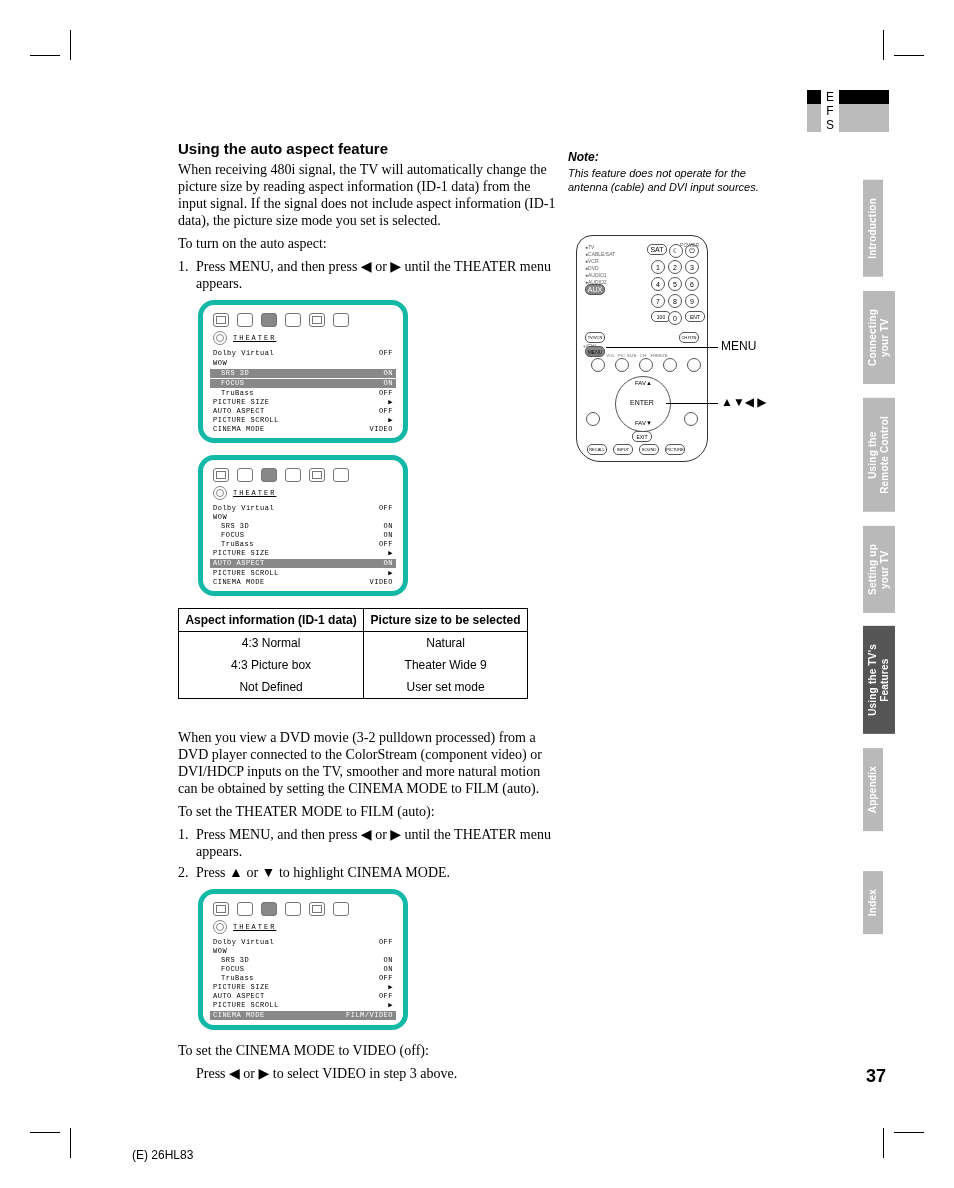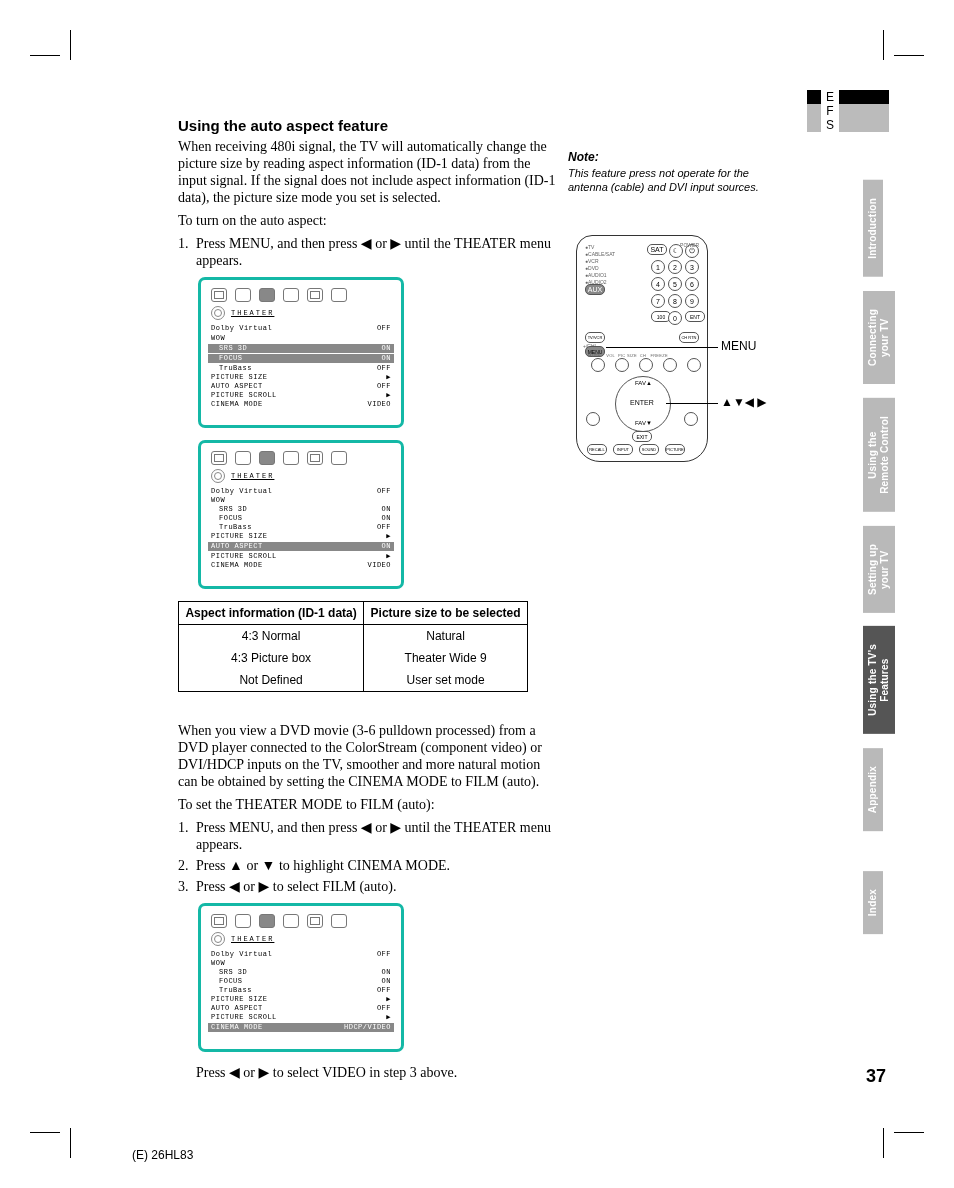--- a/index.html
+++ b/index.html
@@ -61,32 +61,32 @@
     font-size:10px;
     text-align:center;
     padding:18px 4px;
     margin-bottom:14px;
     line-height:12px;
     letter-spacing:0.2px;
   }
   .side-tab.active { background:#555; }
 
   
-  .content { position:absolute; left:178px; top:117px; width:610px;}
+  .content { position:absolute; left:178px; top:140px; width:610px;}
   .h2 { font-family: Arial, sans-serif; font-weight:bold; font-size:15px; margin-bottom:4px;}
   .para { font-size:14px; line-height:17px; margin-bottom:6px;}
   .step { font-size:14px; line-height:17px; margin-left:18px; text-indent:-18px; margin-bottom:4px;}
   .step .n { display:inline-block; width:18px; text-indent:0;}
 
   
   .osd {
     width:180px;
-    border:3px solid #14b8a6;
-    border-radius:7px;
-    padding:8px 10px 16px 10px;
+    border:5px solid #14b8a6;
+    border-radius:16px;
+    padding:8px 10px 4px 10px;
     margin: 8px 0 12px 20px;
     font-family: 'Courier New', monospace;
     font-size:7px;
     letter-spacing:0.5px;
     line-height:9px;
   }
   .osd .iconrow { display:flex; gap:8px; margin-bottom:4px; align-items:center;}
   .osd .ico { width:14px; height:12px; border:1px solid #777; border-radius:3px; position:relative;}
   .osd .ico.a::after{content:''; position:absolute; inset:2px; border:1px solid #777;}
   .osd .title-row { display:flex; align-items:center; gap:6px; margin:2px 0 4px 0;}
@@ -160,21 +160,21 @@
   <div class="side-tab">Connecting<br>your TV</div>
   <div class="side-tab">Using the<br>Remote Control</div>
   <div class="side-tab">Setting up<br>your TV</div>
   <div class="side-tab active">Using the TV's<br>Features</div>
   <div class="side-tab">Appendix</div>
   <div class="side-tab" style="margin-top:40px">Index</div>
 </div>
 
 <div class="notecol">
   <div class="note-h">Note:</div>
-  <div class="note-body">This feature press not operate for the antenna (cable) and DVI input sources.</div>
+  <div class="note-body">This feature does not operate for the antenna (cable) and DVI input sources.</div>
 </div>
 
 <div class="remote-wrap">
   <div class="remote">
 
     <div class="sec" style="top:8px; left:8px; line-height:7px; color:#666;">
       ●TV<br>●CABLE/SAT<br>●VCR<br>●DVD<br>●AUDIO1<br>●AUDIO2
     </div>
     <div class="sec" style="top:48px; left:8px;"><span class="rbtn oval" style="background:#888; color:#fff;">AUX</span></div>
     <div class="sec" style="top:8px; right:40px;"><span class="rbtn oval">SAT</span></div>
@@ -351,25 +351,24 @@
           <td>4:3 Picture box</td>
           <td>Theater Wide 9</td>
         </tr>
     <tr>
           <td>Not Defined</td>
           <td>User set mode</td>
         </tr>
   </tbody>
     </table>
 
-  <div class="para" style="width:385px">When you view a DVD movie (3-6 pulldown processed) from a DVD player connected to the ColorStream (component video) or DVI/HDCP inputs on the TV, smoother and more natural motion can be obtained by setting the CINEMA MODE to FILM (auto).</div>
+  <div class="para" style="width:385px">When you view a DVD movie (3-2 pulldown processed) from a DVD player connected to the ColorStream (component video) or DVI/HDCP inputs on the TV, smoother and more natural motion can be obtained by setting the CINEMA MODE to FILM (auto).</div>
   <div class="para">To set the THEATER MODE to FILM (auto):</div>
   <div class="step" style="width:370px"><span class="n">1.</span><span>Press MENU, and then press ◀ or ▶ until the THEATER menu appears.</span></div>
   <div class="step"><span class="n">2.</span><span>Press ▲ or ▼ to highlight CINEMA MODE.</span></div>
-  <div class="step"><span class="n">3.</span><span>Press ◀ or ▶ to select FILM (auto).</span></div>
 
   <div class="osd">
     <div class="iconrow">
       <div class="ico a"></div>
       <div class="ico"></div>
       <div class="ico" style="background:#888"></div>
       <div class="ico"></div>
       <div class="ico a"></div>
       <div class="ico"></div>
     </div>
@@ -404,22 +403,23 @@
     <div class="row">
         <span>AUTO ASPECT</span>
         <span>OFF</span>
       </div>
     <div class="row">
         <span>PICTURE SCROLL</span>
         <span class="tri">▶</span>
       </div>
     <div class="row sel">
         <span>CINEMA MODE</span>
-        <span>HDCP/VIDEO</span>
-      </div>
-  </div>
-
+        <span>FILM/VIDEO</span>
+      </div>
+  </div>
+
+  <div class="para">To set the CINEMA MODE to VIDEO (off):</div>
   <div class="para" style="margin-left:18px">Press ◀ or ▶ to select VIDEO in step 3 above.</div>
 
 </div>
 
 <div class="page-num">37</div>
 <div class="footer">(E) 26HL83</div>
 
 </body></html>

